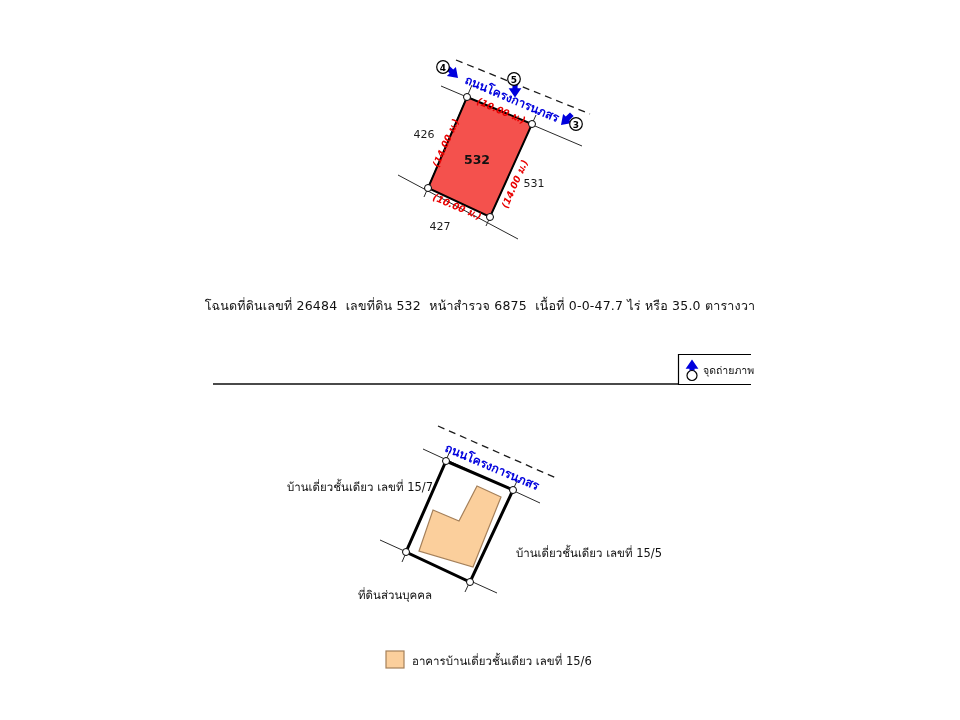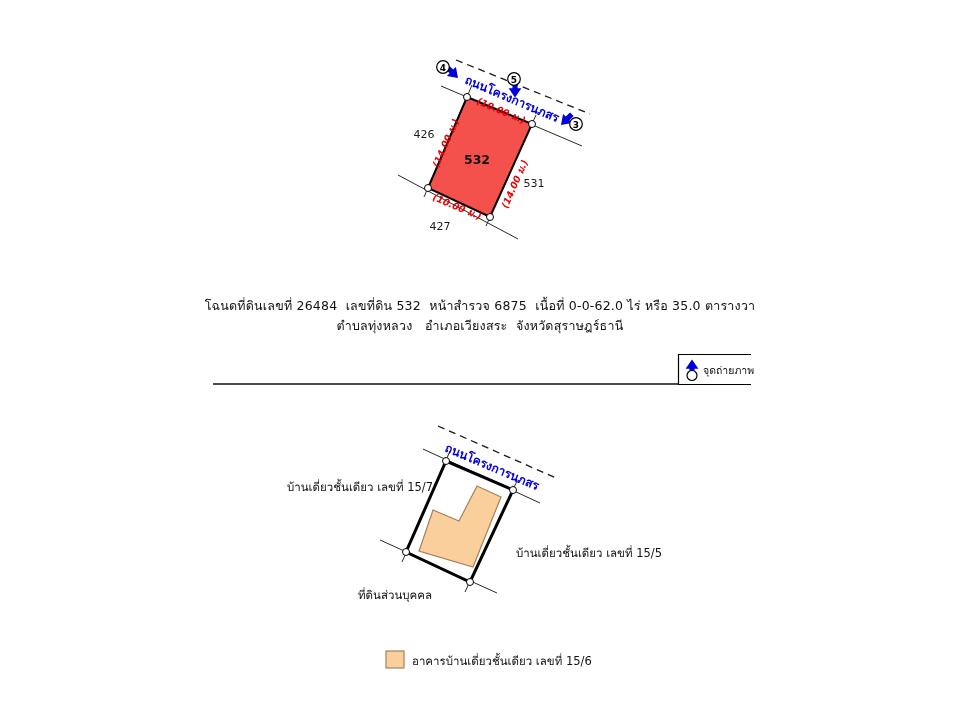--- a/index.html
+++ b/index.html
@@ -106,16 +106,15 @@
       <text class="map-label" x="516" y="557">บ้านเดี่ยวชั้นเดียว เลขที่ 15/5</text>
       <text class="map-label" x="358" y="599">ที่ดินส่วนบุคคล</text>
 
       <g>
         <rect x="386" y="651" width="18" height="17" stroke="#a5805a" stroke-width="1.2" fill="#fbcf9c"></rect>
         <text class="map-label" x="412" y="665">อาคารบ้านเดี่ยวชั้นเดียว เลขที่ 15/6</text>
       </g>
     </g>
   </svg>
 
-  <div id="desc-line-1" class="desc-line">โฉนดที่ดินเลขที่ 26484  เลขที่ดิน 532  หน้าสำรวจ 6875  เนื้อที่ 0-0-62.0 ไร่ หรือ 35.0 ตารางวา</div>
-  <div id="desc-line-2" class="desc-line">ตำบลทุ่งหลวง   อำเภอเวียงสระ  จังหวัดสุราษฎร์ธานี</div>
+  <div id="desc-line-1" class="desc-line">โฉนดที่ดินเลขที่ 26484  เลขที่ดิน 532  หน้าสำรวจ 6875  เนื้อที่ 0-0-47.7 ไร่ หรือ 35.0 ตารางวา</div>
 
 </div>
 
 </body></html>

